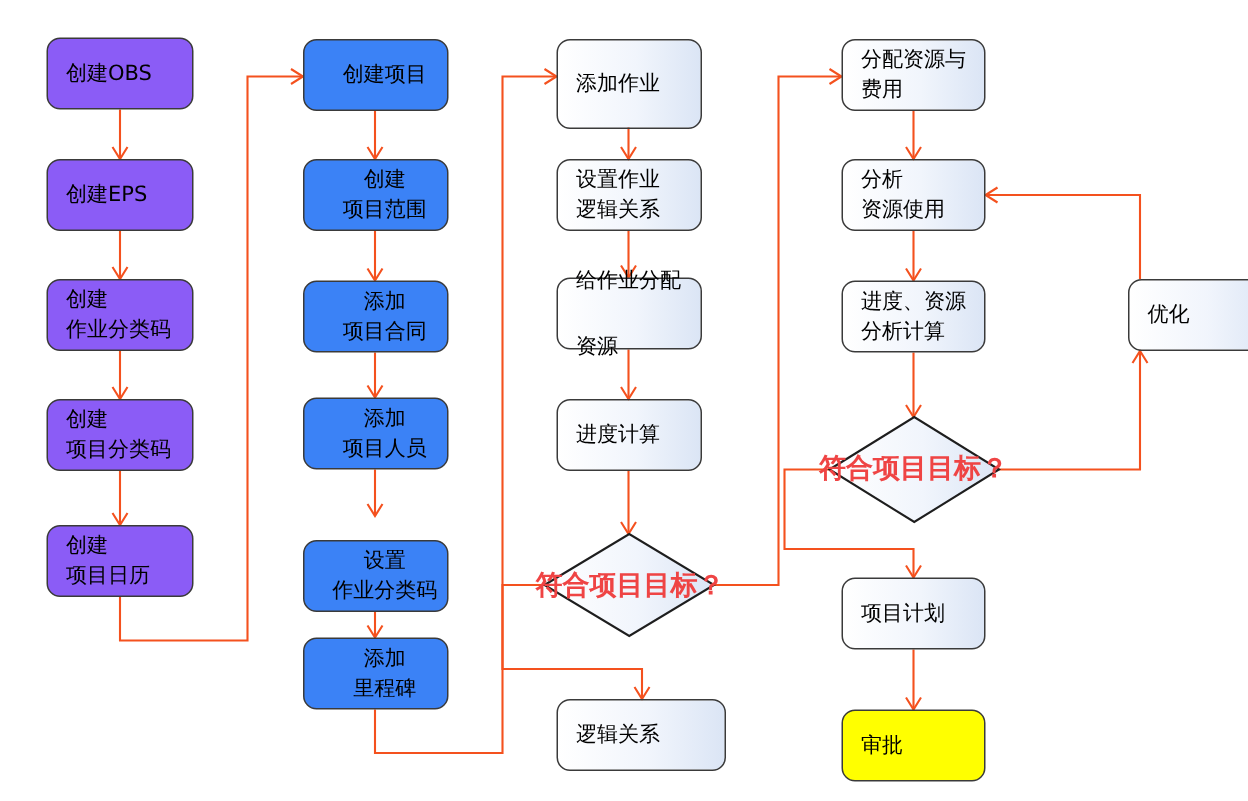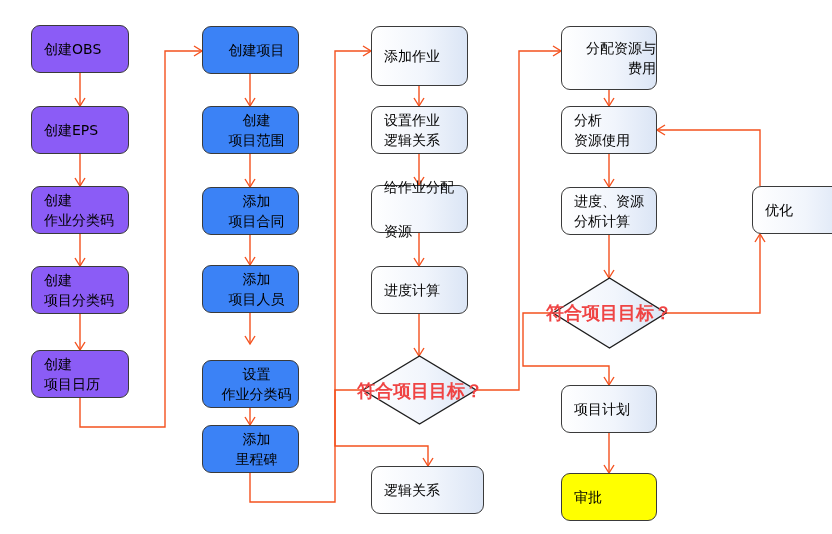--- a/index.html
+++ b/index.html
@@ -139,21 +139,21 @@
   <span>资源</span>
 </div>
 <div class="node grad" style="left:371px;top:266px;width:97px;height:48px;">
   <span>进度计算</span>
 </div>
 <div class="node grad" style="left:371px;top:466px;width:113px;height:48px;">
   <span>逻辑关系</span>
 </div>
 <div class="dlabel" style="left:420px;top:391px;">符合项目目标？</div>
 
-<div class="node grad" style="left:561px;top:26px;width:96px;height:64px;text-align:right;">
+<div class="node grad" style="left:561px;top:26px;width:96px;height:48px;">
   <span>分配资源与</span>
   <span>费用</span>
 </div>
 <div class="node grad" style="left:561px;top:106px;width:96px;height:48px;">
   <span>分析</span>
   <span>资源使用</span>
 </div>
 <div class="node grad" style="left:561px;top:187px;width:96px;height:48px;">
   <span>进度、资源</span>
   <span>分析计算</span>

